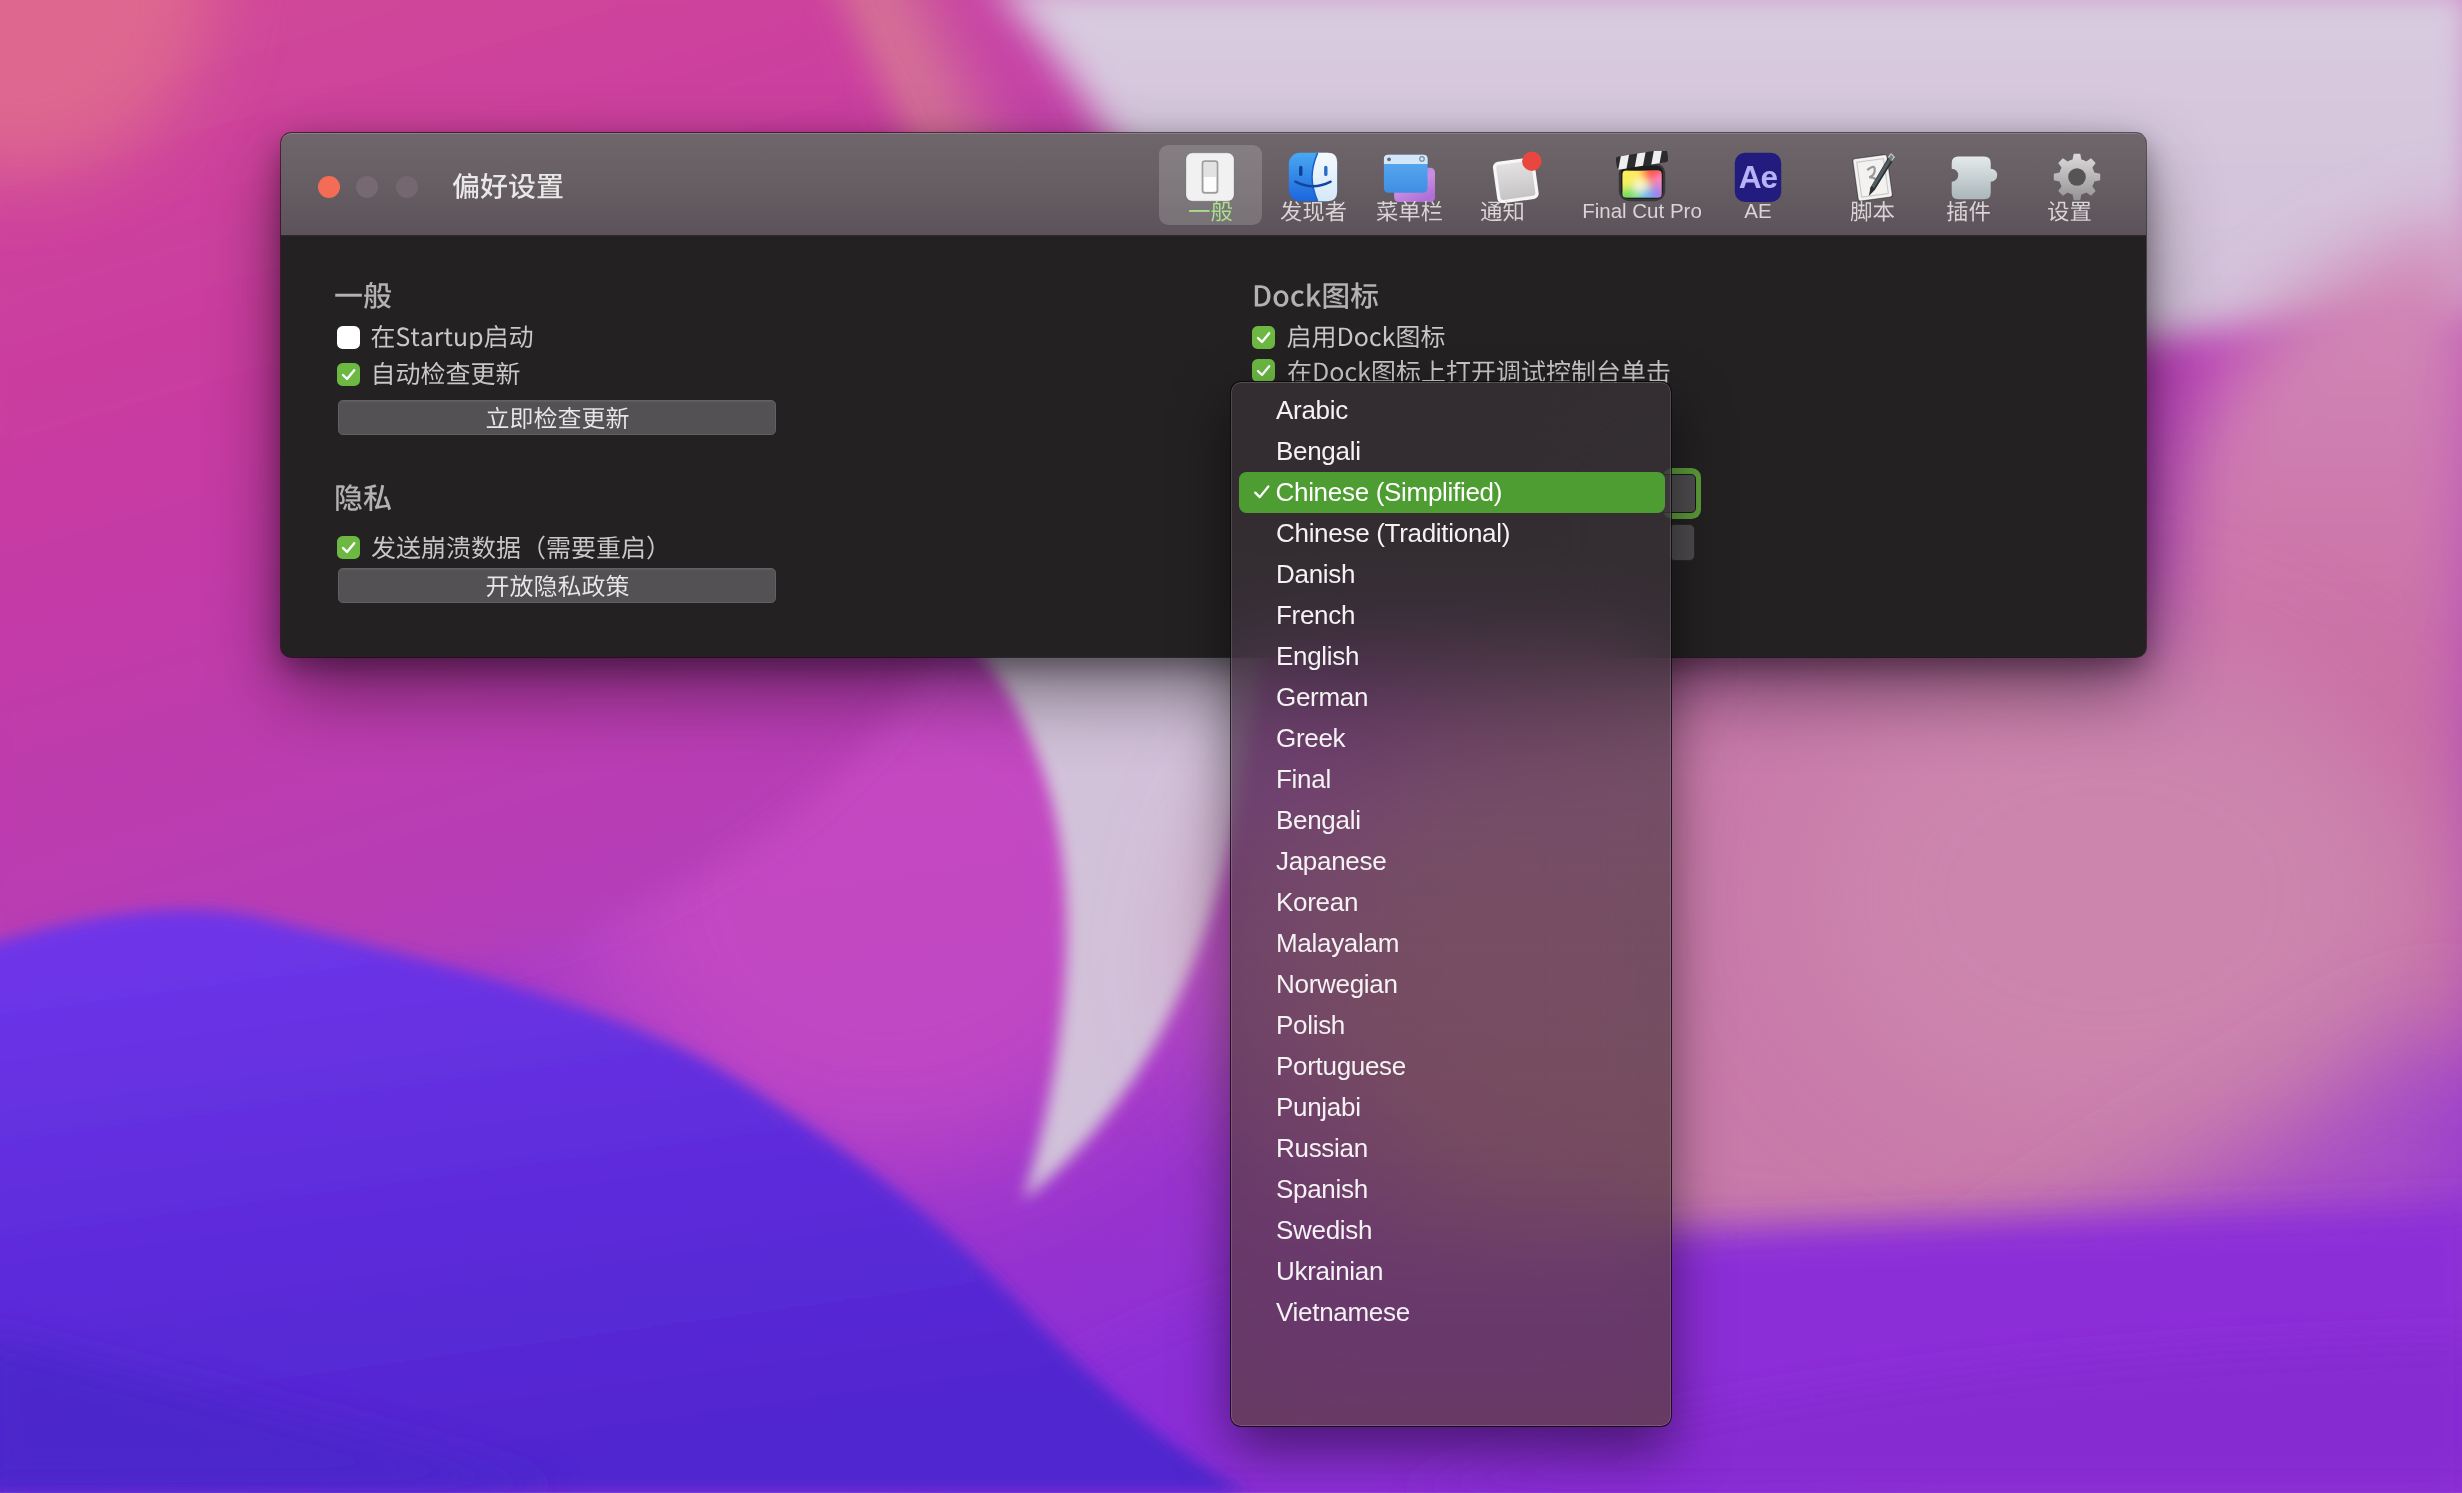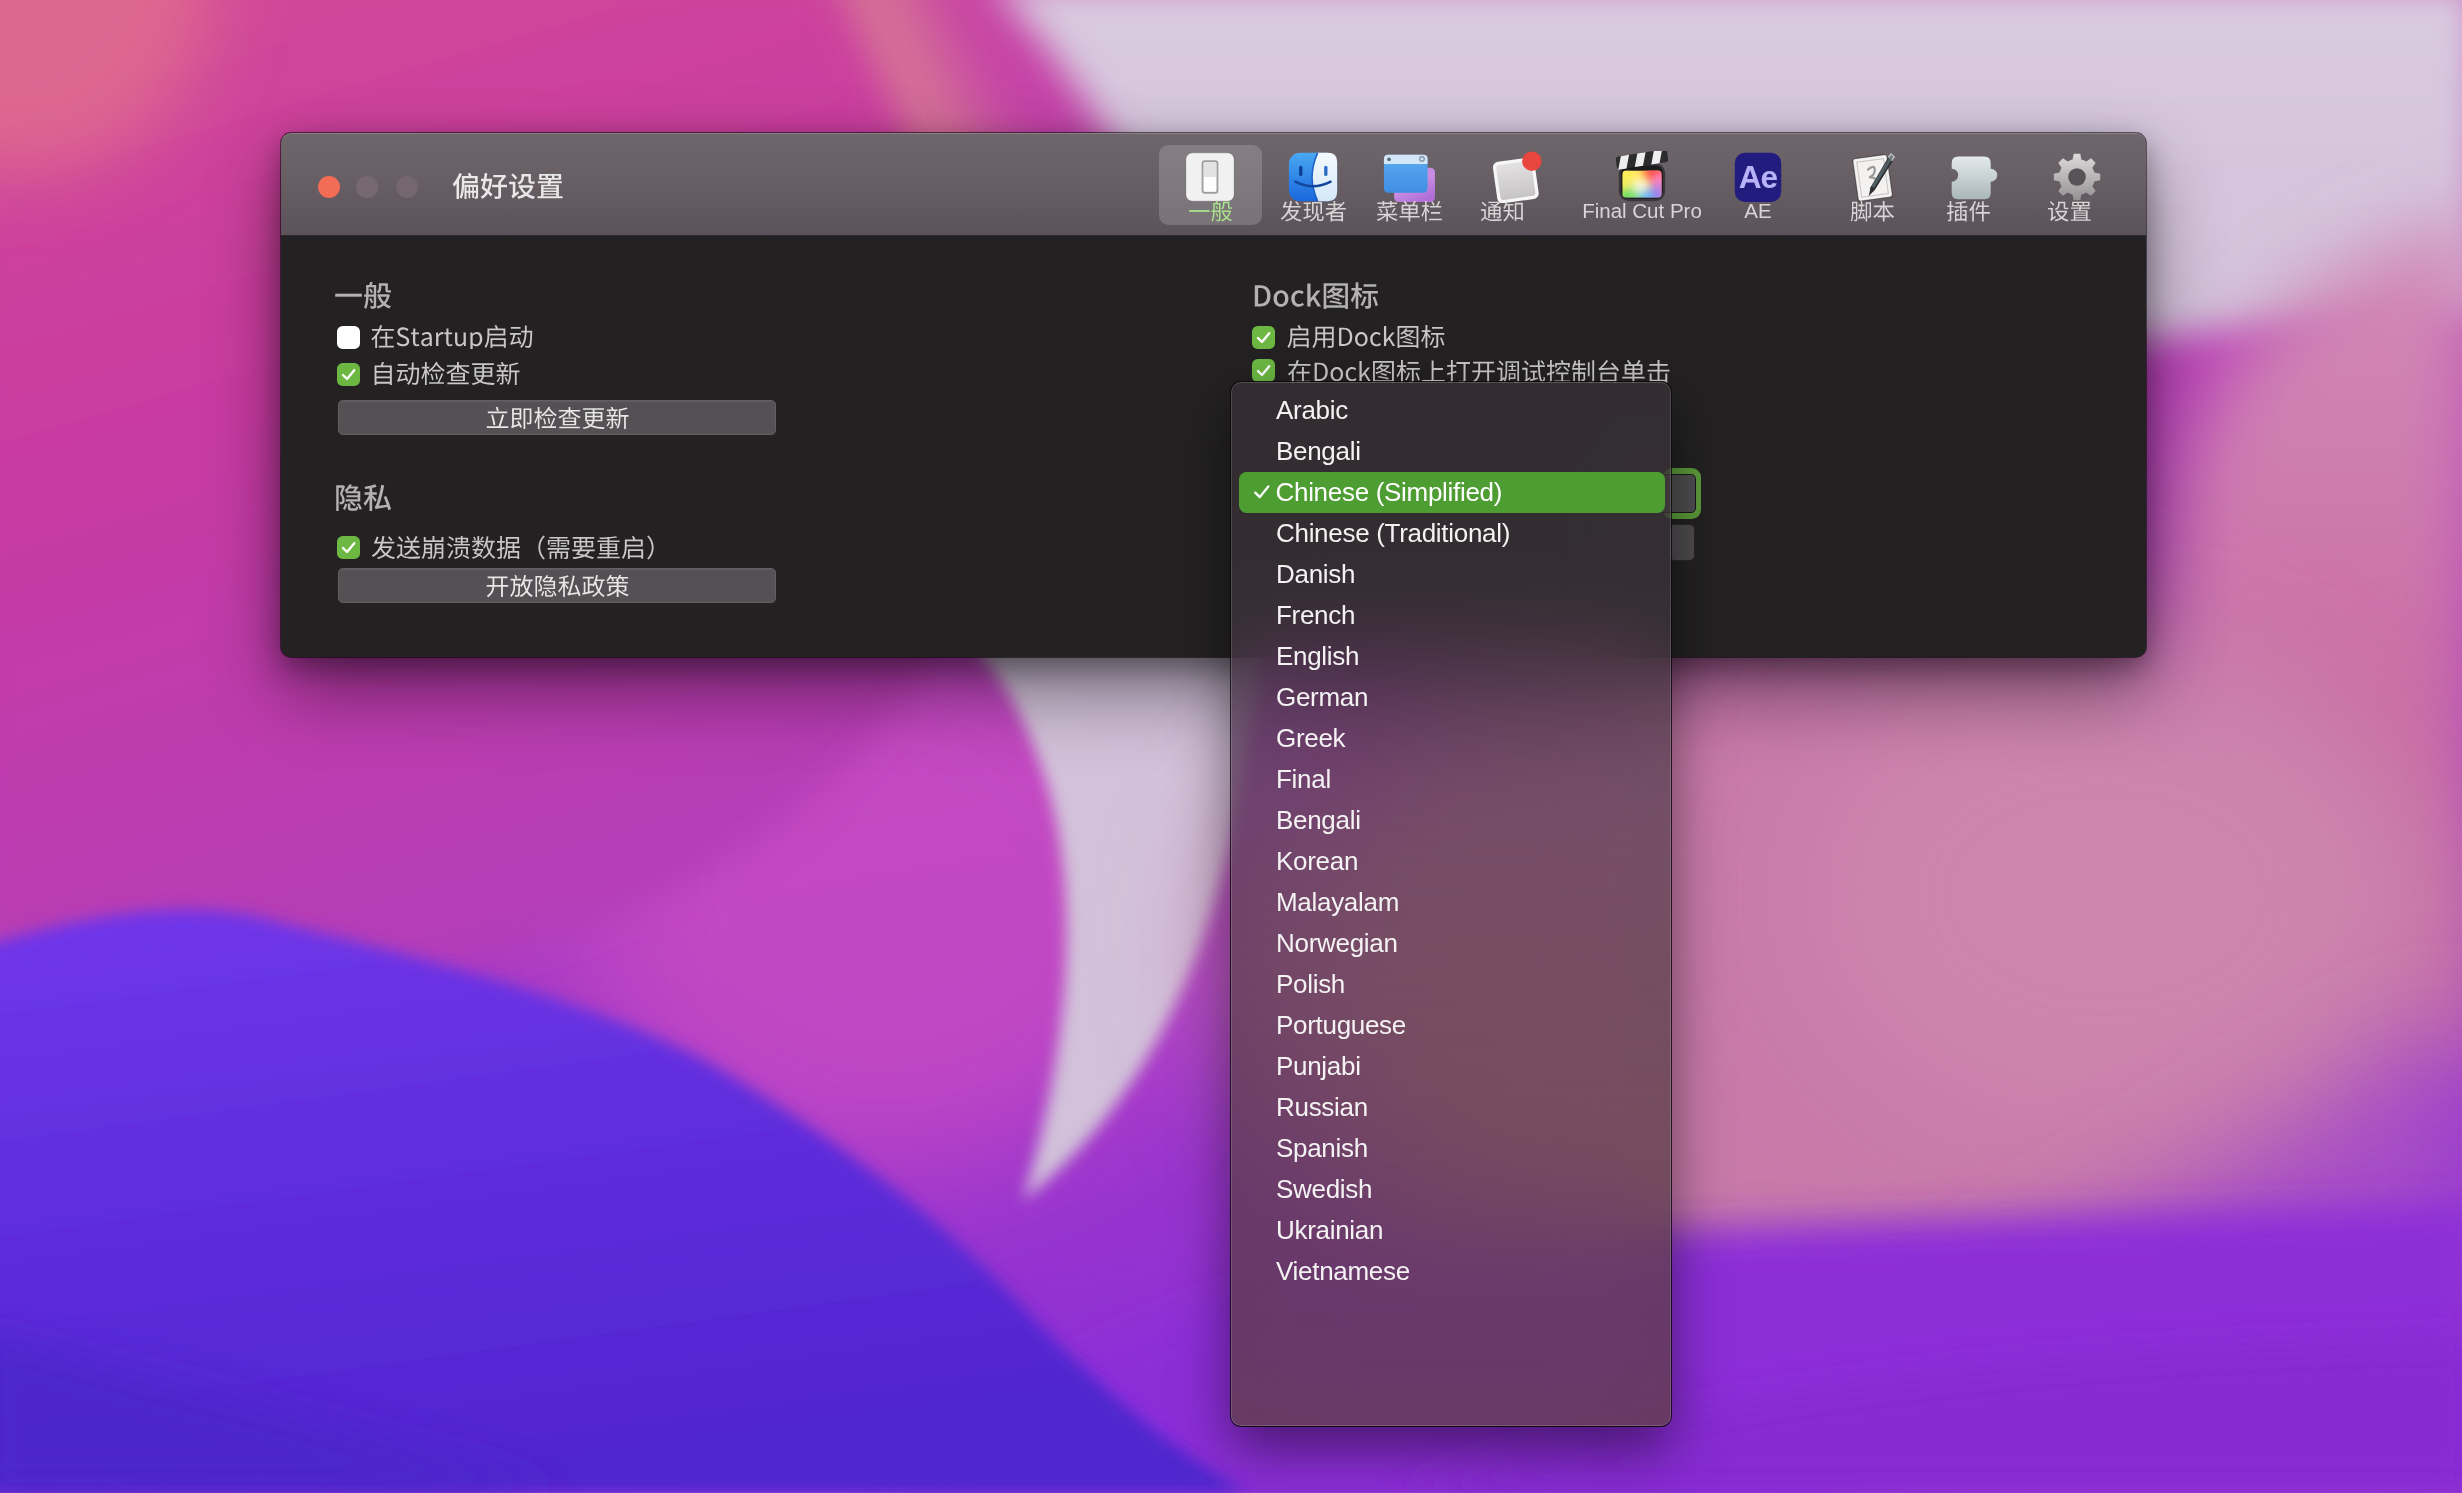--- a/index.html
+++ b/index.html
@@ -449,20 +449,21 @@
         <path d="M4 13 L9.5 18.5 L20 5.5" fill="none" stroke="#fff" stroke-width="2.8" stroke-linecap="round" stroke-linejoin="round"></path>
       </svg>Chinese (Simplified)</div>
 <div class="mi">Chinese (Traditional)</div>
 <div class="mi">Danish</div>
 <div class="mi">French</div>
 <div class="mi">English</div>
 <div class="mi">German</div>
 <div class="mi">Greek</div>
 <div class="mi">Final</div>
 <div class="mi">Bengali</div>
+<div class="mi">Japanese</div>
 <div class="mi">Korean</div>
 <div class="mi">Malayalam</div>
 <div class="mi">Norwegian</div>
 <div class="mi">Polish</div>
 <div class="mi">Portuguese</div>
 <div class="mi">Punjabi</div>
 <div class="mi">Russian</div>
 <div class="mi">Spanish</div>
 <div class="mi">Swedish</div>
 <div class="mi">Ukrainian</div>

